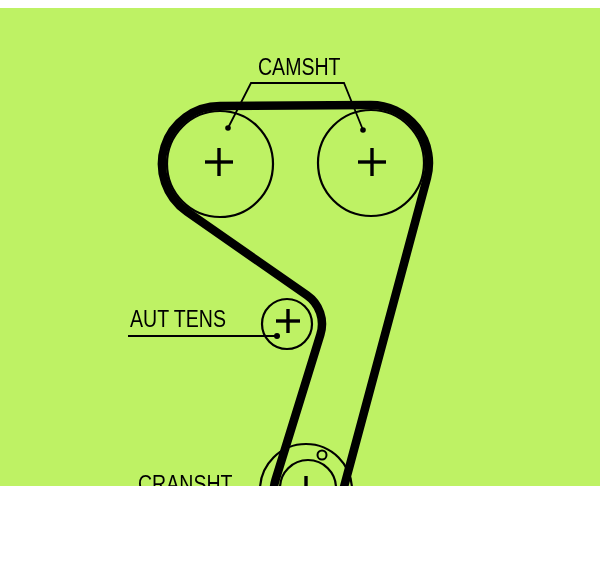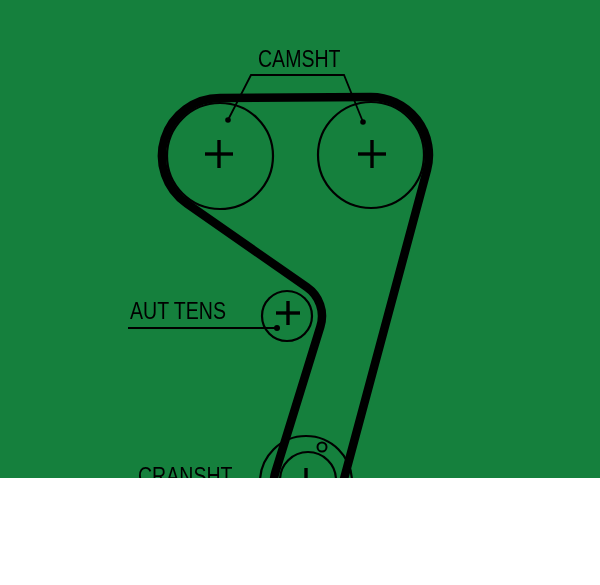--- a/index.html
+++ b/index.html
@@ -5,22 +5,23 @@
   html, body {
     margin: 0;
     padding: 0;
     background: #ffffff;
     font-family: "Liberation Sans", sans-serif;
   }
   .canvas {
     position: relative;
     width: 600px;
     height: 478px;
-    background: #15803d;
+    background: #bef264;
     overflow: hidden;
+    margin-top: 8px;
   }
   .canvas svg {
     position: absolute;
     left: 0;
     top: 0;
   }
   .label {
     position: absolute;
     font-size: 23px;
     line-height: 23px;

